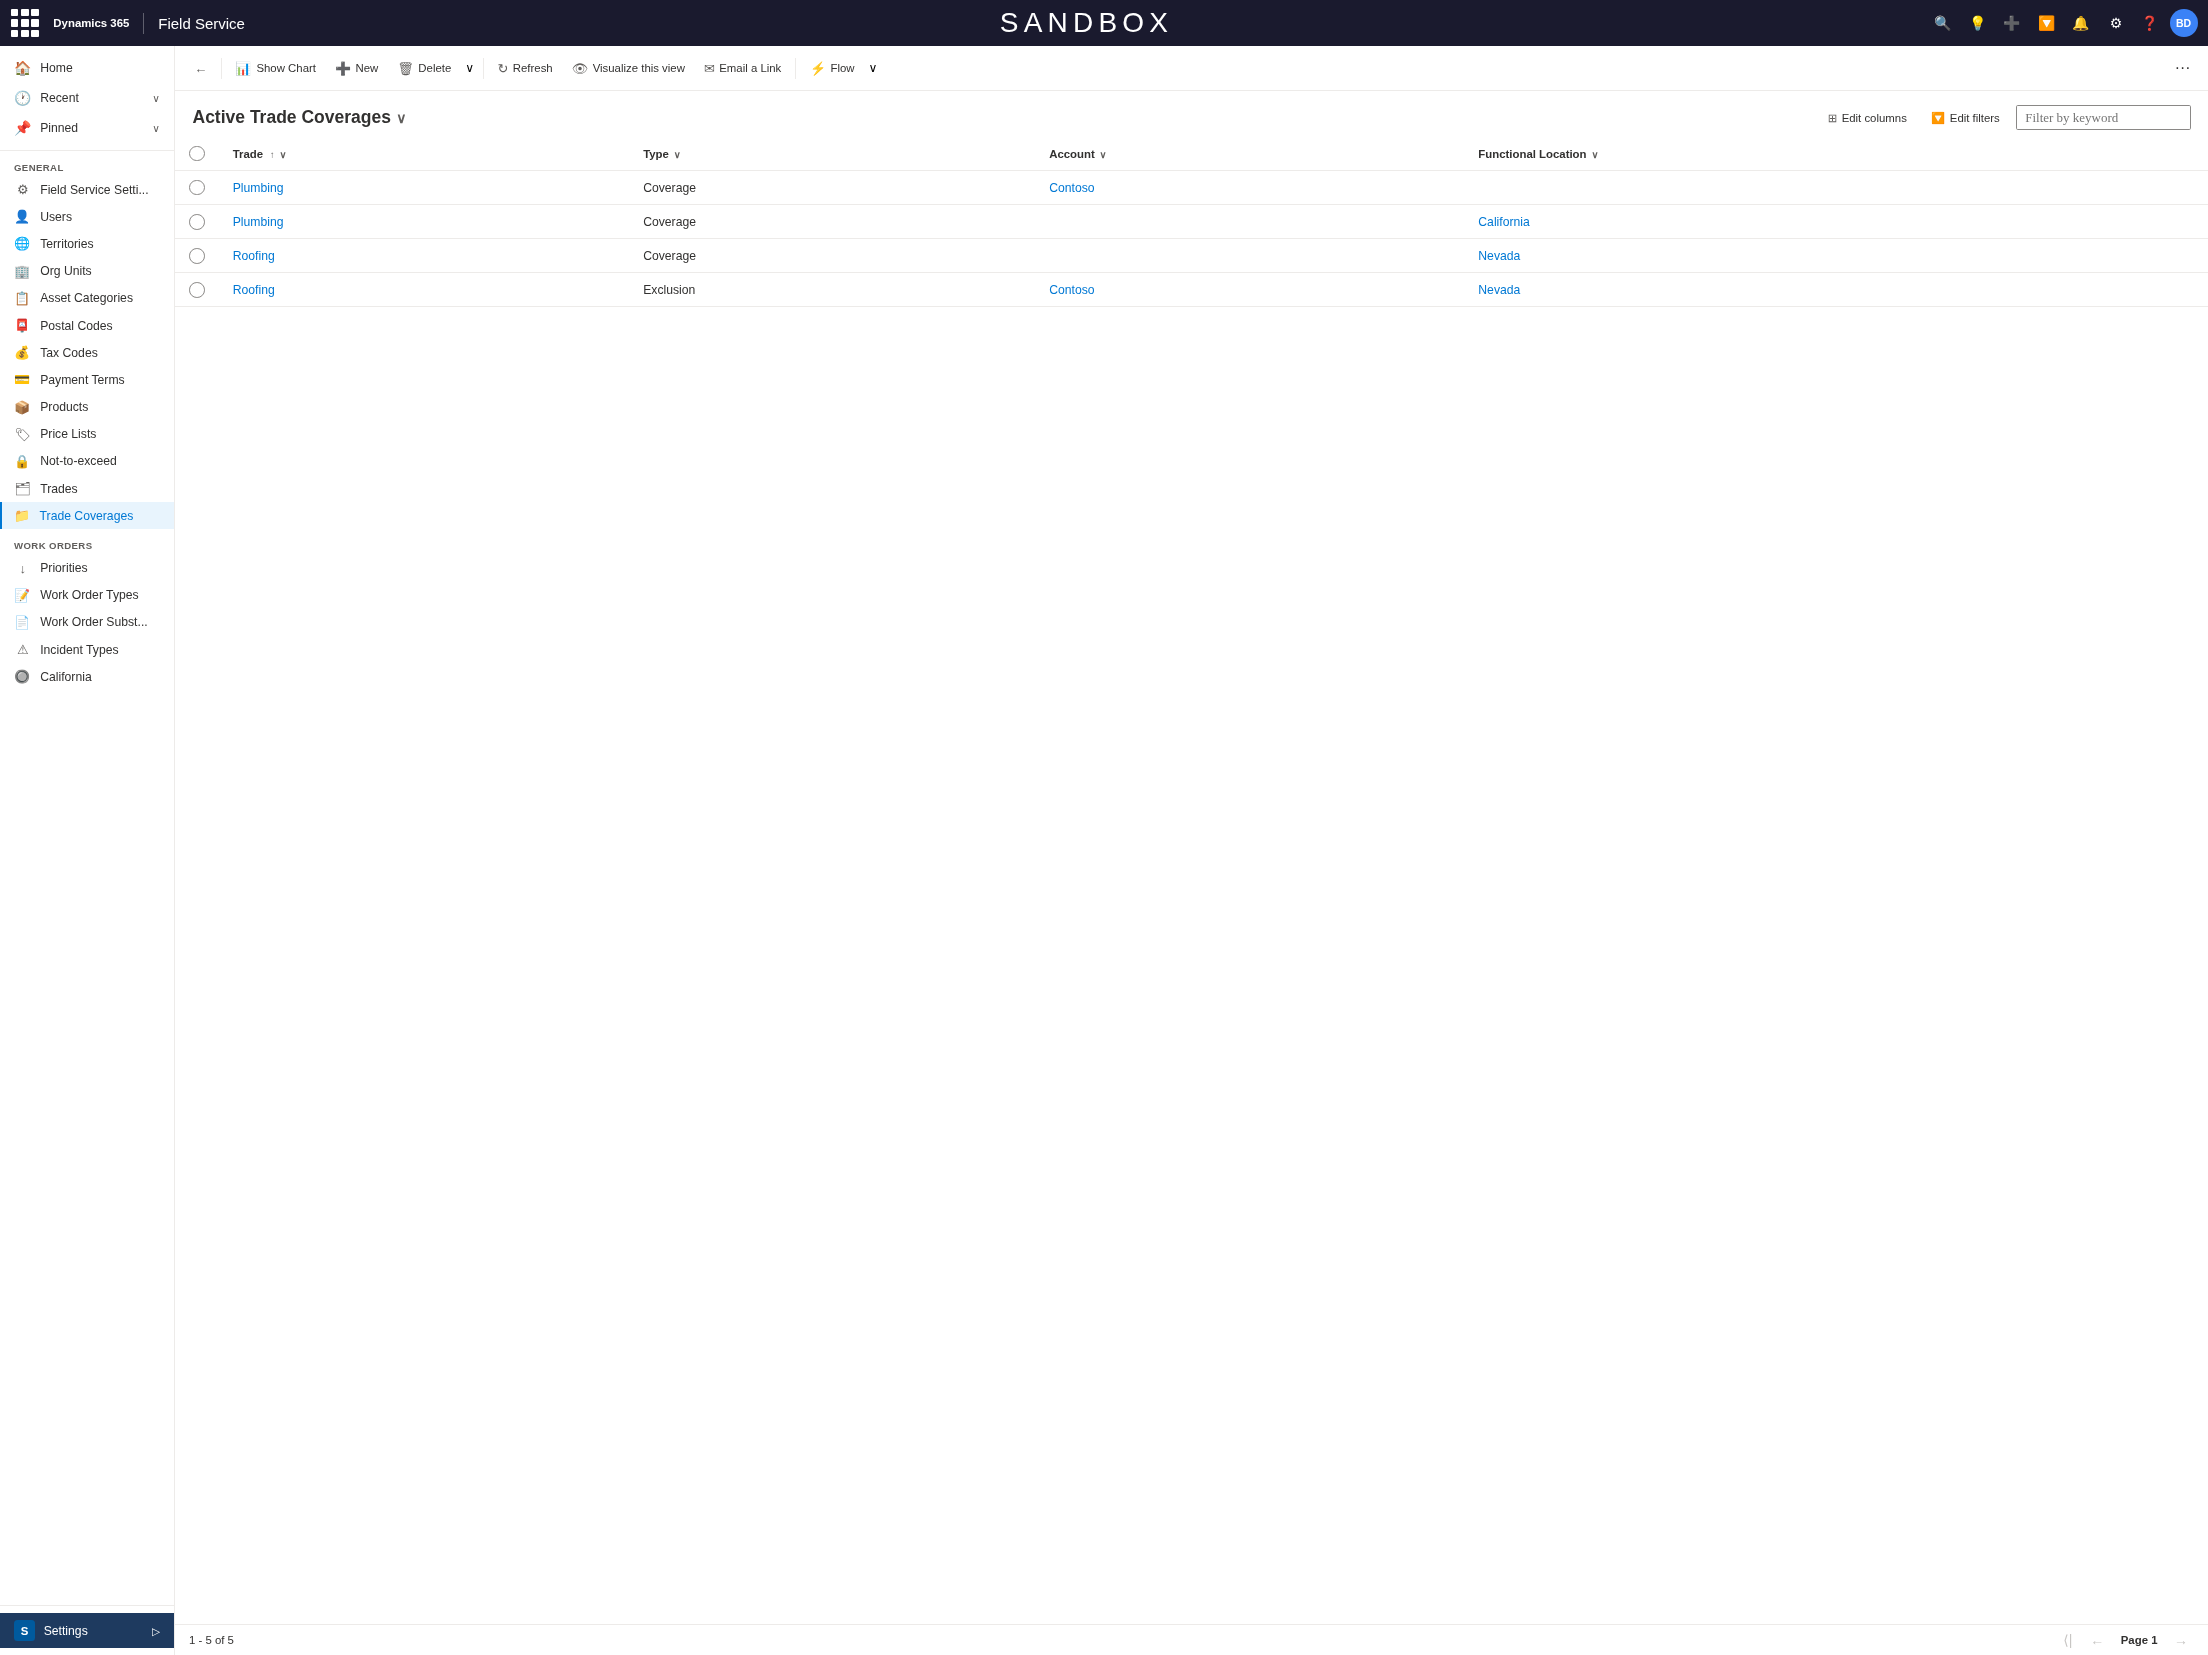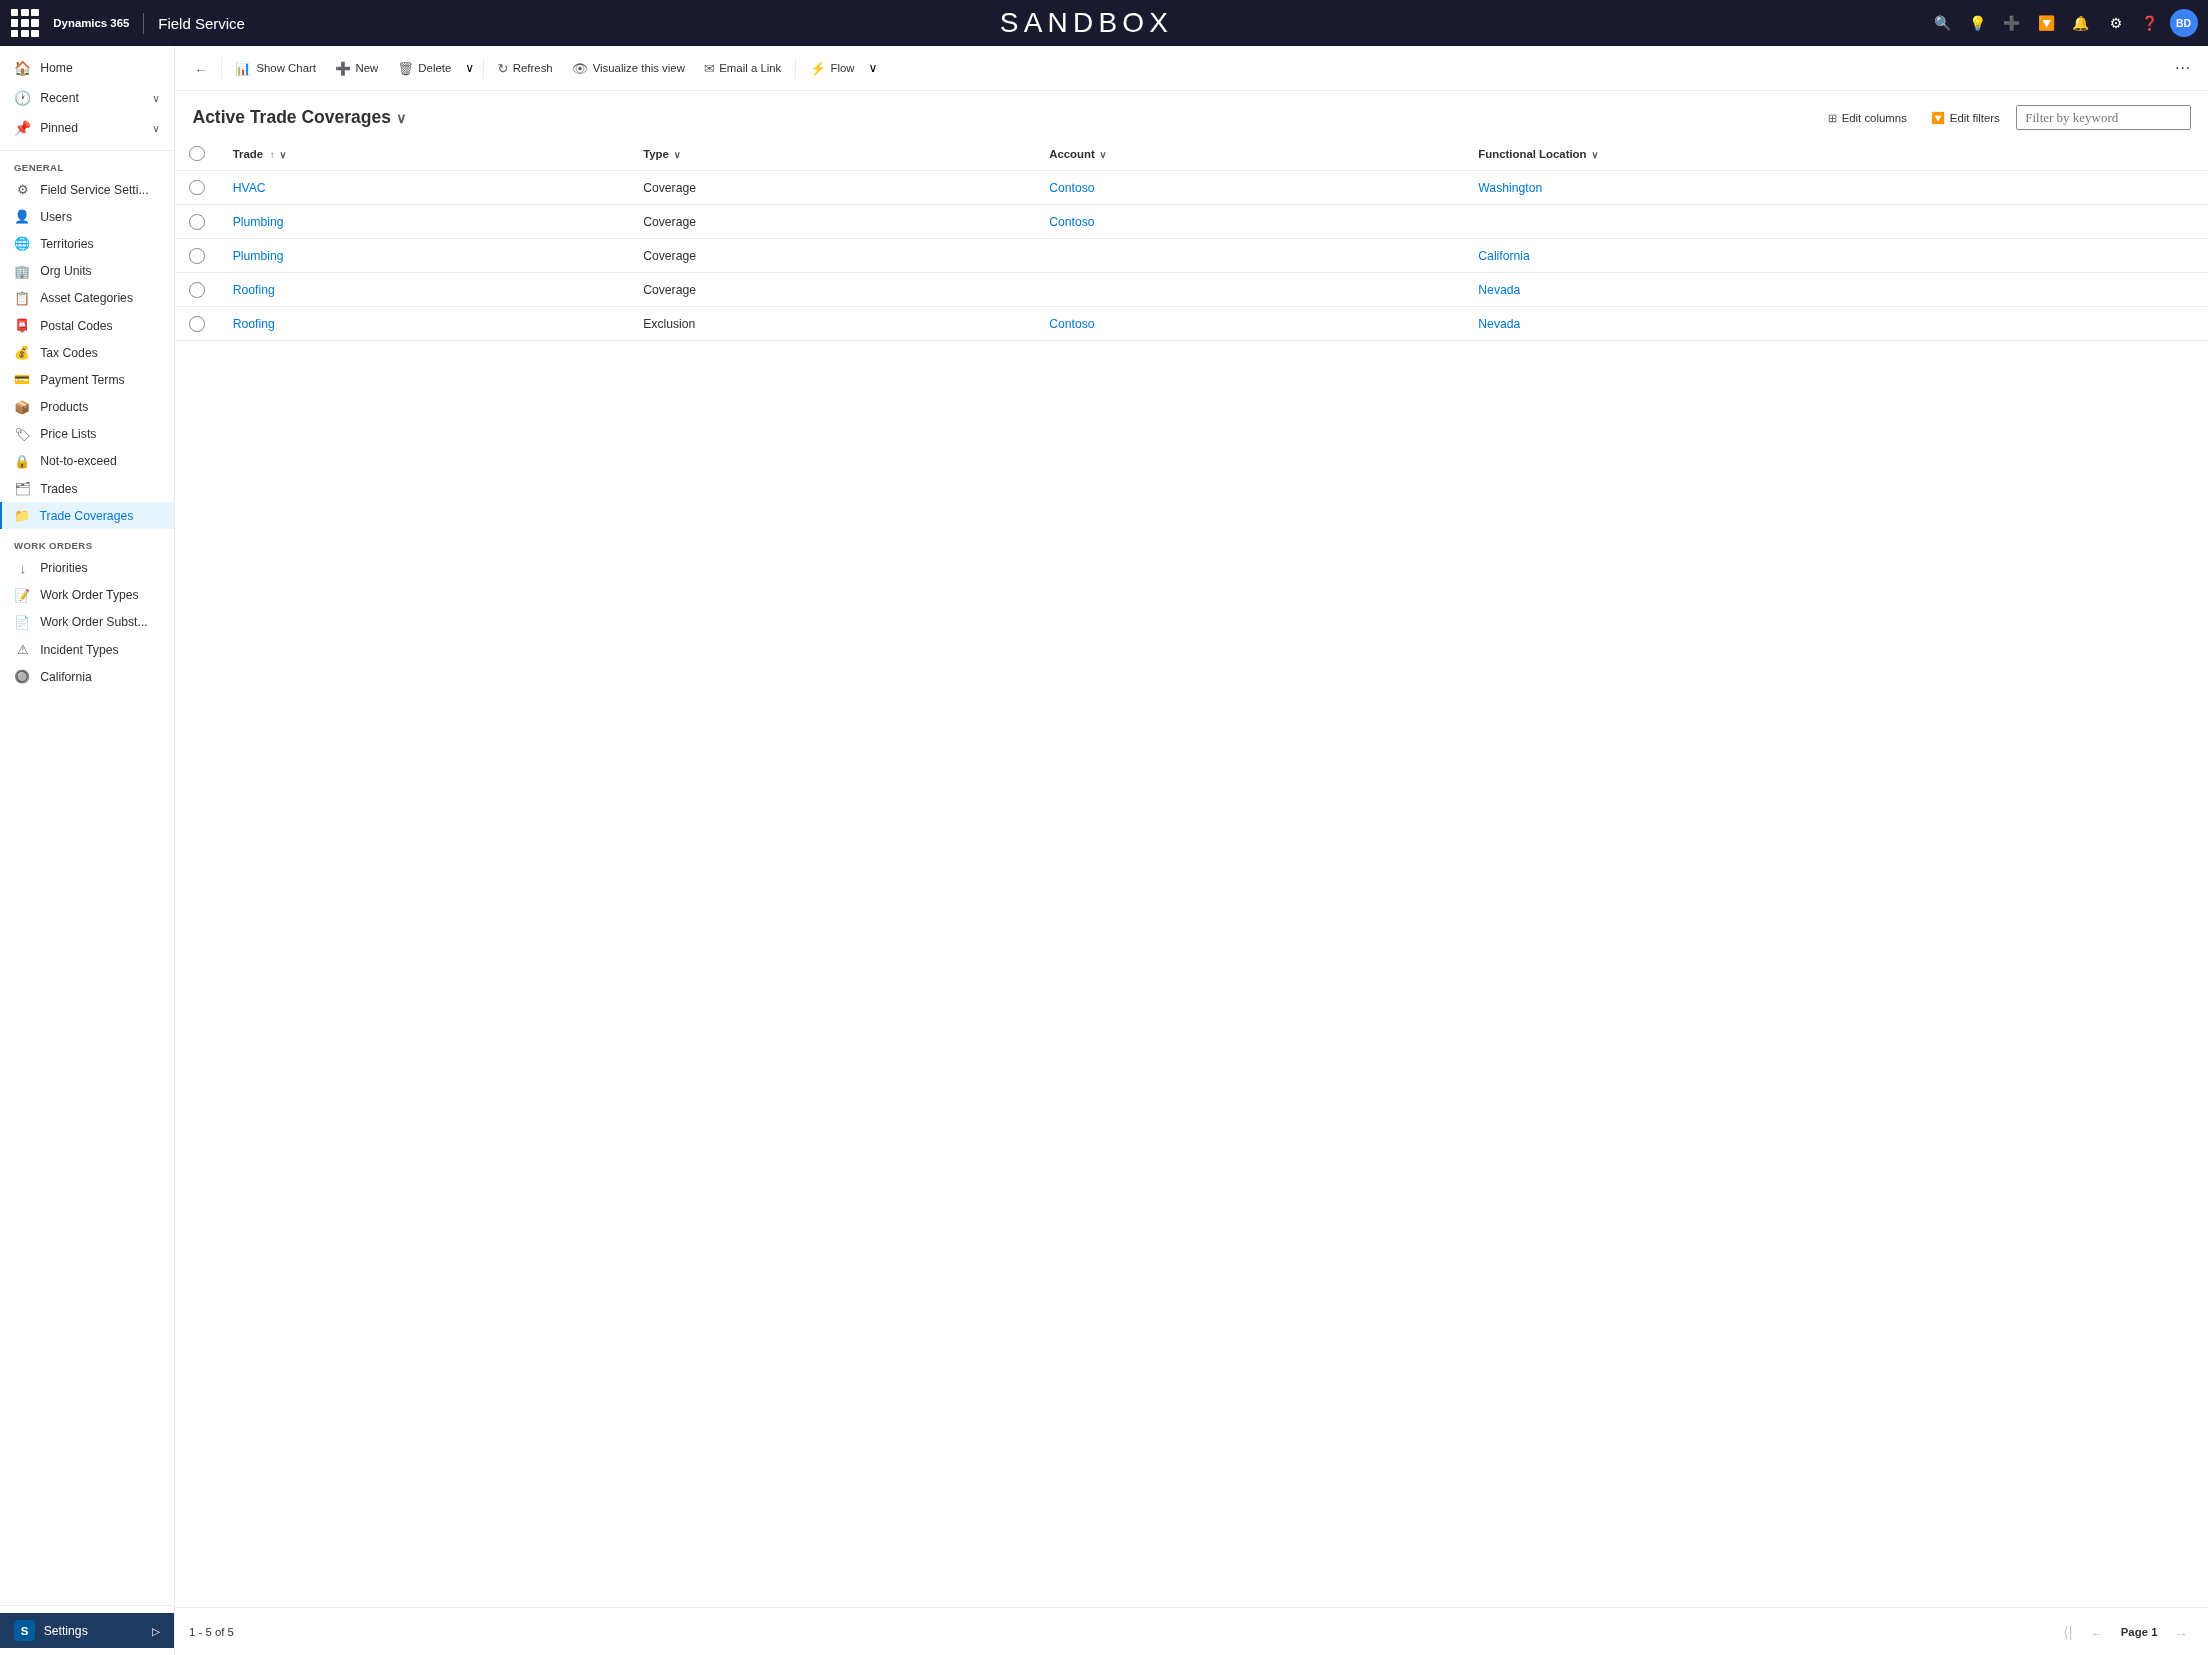--- a/index.html
+++ b/index.html
@@ -180,21 +180,21 @@
     .checkbox-circle {
       width: 15.7px; height: 15.7px;
       border: 1.3px solid #8a8886;
       border-radius: 50%;
       cursor: pointer;
     }
     .th-checkbox { width: 35px; }
 
     
     .pagination {
-      height: 48px;
+      height: 31px;
       border-top: 0.9px solid #edebe9;
       display: flex;
       align-items: center;
       padding: 0 14px;
       justify-content: space-between;
       flex-shrink: 0;
       background: white;
     }
     .pagination-info { font-size: 11.4px; color: #323130; }
     .pagination-controls { display: flex; align-items: center; gap: 3.5px; }
@@ -438,31 +438,20 @@
               <span>Account</span>
               <span class="col-dropdown">∨</span>
             </th>
             <th>
               <span>Functional Location</span>
               <span class="col-dropdown">∨</span>
             </th>
           </tr>
         </thead>
         <tbody id="table-body">
-        <tr>
-      <td>
-        <div class="row-checkbox">
-          <div class="checkbox-circle"></div>
-        </div>
-      </td>
-      <td class="link">HVAC</td>
-      <td>Coverage</td>
-      <td class="link">Contoso</td>
-      <td class="link">Washington</td>
-    </tr>
             <tr>
       <td>
         <div class="row-checkbox">
           <div class="checkbox-circle"></div>
         </div>
       </td>
       <td class="link">Plumbing</td>
       <td>Coverage</td>
       <td class="link">Contoso</td>
       <td class=""></td>

